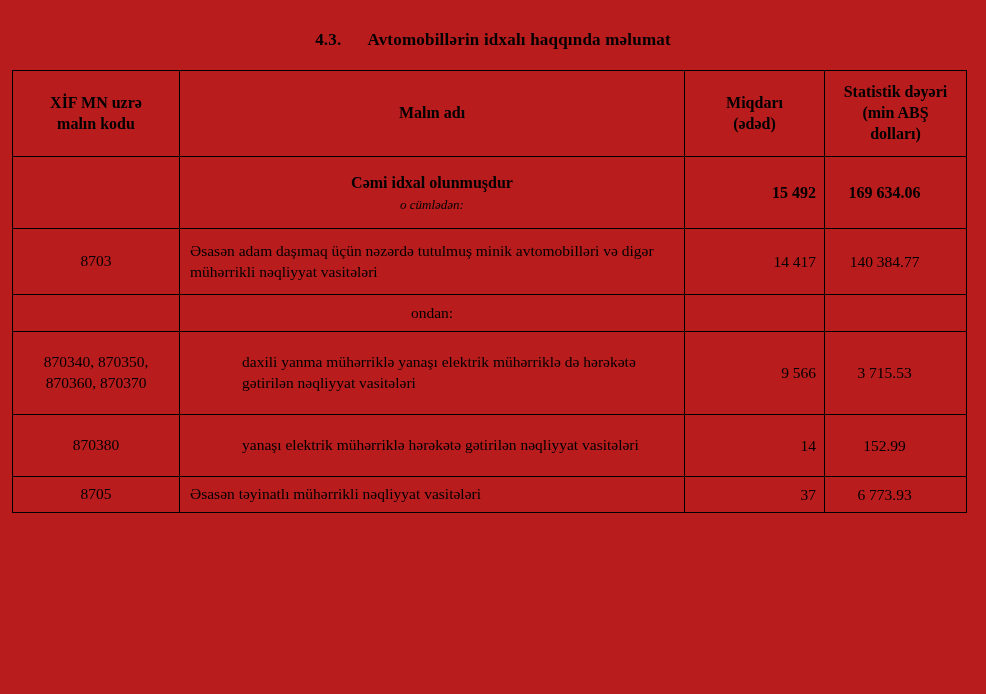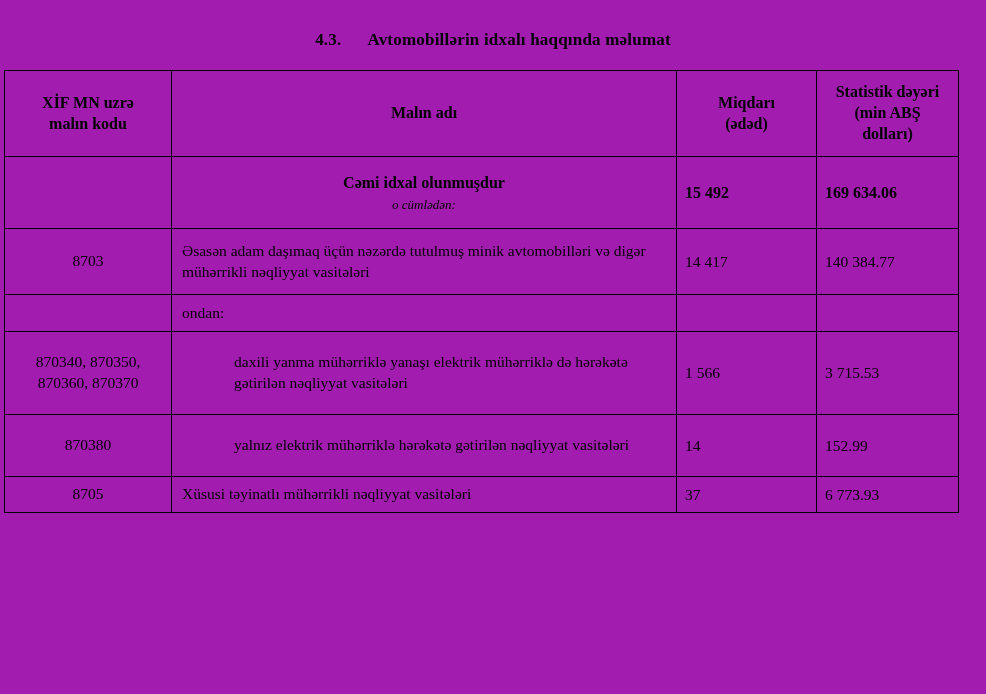--- a/index.html
+++ b/index.html
@@ -1,38 +1,38 @@
 <!DOCTYPE html>
 <html><head>
 <meta charset="utf-8">
 <style>
   html, body { margin: 0; padding: 0; background: #ffffff; }
   .page {
     width: 986px;
     height: 694px;
-    background: #a21caf;
+    background: #b91c1c;
     font-family: "Liberation Serif", serif;
     color: #000;
     box-sizing: border-box;
     overflow: hidden;
   }
   .doc-title {
     text-align: center;
     font-weight: bold;
     font-size: 17px;
     padding-top: 30px;
     margin-bottom: 20px;
     letter-spacing: 0.2px;
   }
   .doc-title .num { margin-right: 26px; }
   table.import-table {
     border-collapse: collapse;
     table-layout: fixed;
     width: 954px;
-    margin-left: 4px;
+    margin-left: 12px;
   }
   .import-table th, .import-table td {
     border: 1px solid #000;
     vertical-align: middle;
     font-size: 15.5px;
     padding: 4px 8px;
     box-sizing: border-box;
   }
   .import-table th {
     font-weight: bold;
@@ -42,23 +42,23 @@
     line-height: 1.3;
   }
   .col-code { width: 167px; }
   .col-name { width: 505px; }
   .col-qty  { width: 140px; }
   .col-val  { width: 142px; }
 
   td.code { text-align: center; white-space: pre-line; line-height: 1.35; }
   td.name { text-align: left; padding-left: 10px; padding-right: 10px; line-height: 1.35; }
   td.name.indent { padding-left: 62px; }
-  td.name.center { text-align: left; }
-  td.qty  { text-align: left; }
-  td.val  { text-align: left; padding-right: 30px; }
+  td.name.center { text-align: center; }
+  td.qty  { text-align: right; }
+  td.val  { text-align: center; padding-right: 30px; }
 
   tr.row-header { height: 86px; }
   tr.row-total  { height: 72px; }
   tr.row-8702   { height: 93px; }
   tr.row-8703   { height: 66px; }
   tr.row-ondan  { height: 37px; }
   tr.row-hybrid { height: 83px; }
   tr.row-elec   { height: 62px; }
   tr.row-8704   { height: 47px; }
   tr.row-8705   { height: 36px; }
@@ -114,31 +114,31 @@
       <tr class="row-ondan">
         <td class="code"></td>
         <td class="name center">ondan:</td>
         <td class="qty"></td>
         <td class="val"></td>
       </tr>
       <tr class="row-hybrid">
         <td class="code">870340, 870350,
 870360, 870370</td>
         <td class="name indent">daxili yanma mühərriklə yanaşı elektrik mühərriklə də hərəkətə gətirilən nəqliyyat vasitələri</td>
-        <td class="qty">1 566</td>
+        <td class="qty">9 566</td>
         <td class="val">3 715.53</td>
       </tr>
       <tr class="row-elec">
         <td class="code">870380</td>
-        <td class="name indent">yalnız elektrik mühərriklə hərəkətə gətirilən nəqliyyat vasitələri</td>
+        <td class="name indent">yanaşı elektrik mühərriklə hərəkətə gətirilən nəqliyyat vasitələri</td>
         <td class="qty">14</td>
         <td class="val">152.99</td>
       </tr>
       <tr class="row-8705">
         <td class="code">8705</td>
-        <td class="name">Xüsusi təyinatlı mühərrikli nəqliyyat vasitələri</td>
+        <td class="name">Əsasən təyinatlı mühərrikli nəqliyyat vasitələri</td>
         <td class="qty">37</td>
         <td class="val">6 773.93</td>
       </tr>
     </tbody>
   </table>
 
 </div>
 
 </body></html>

